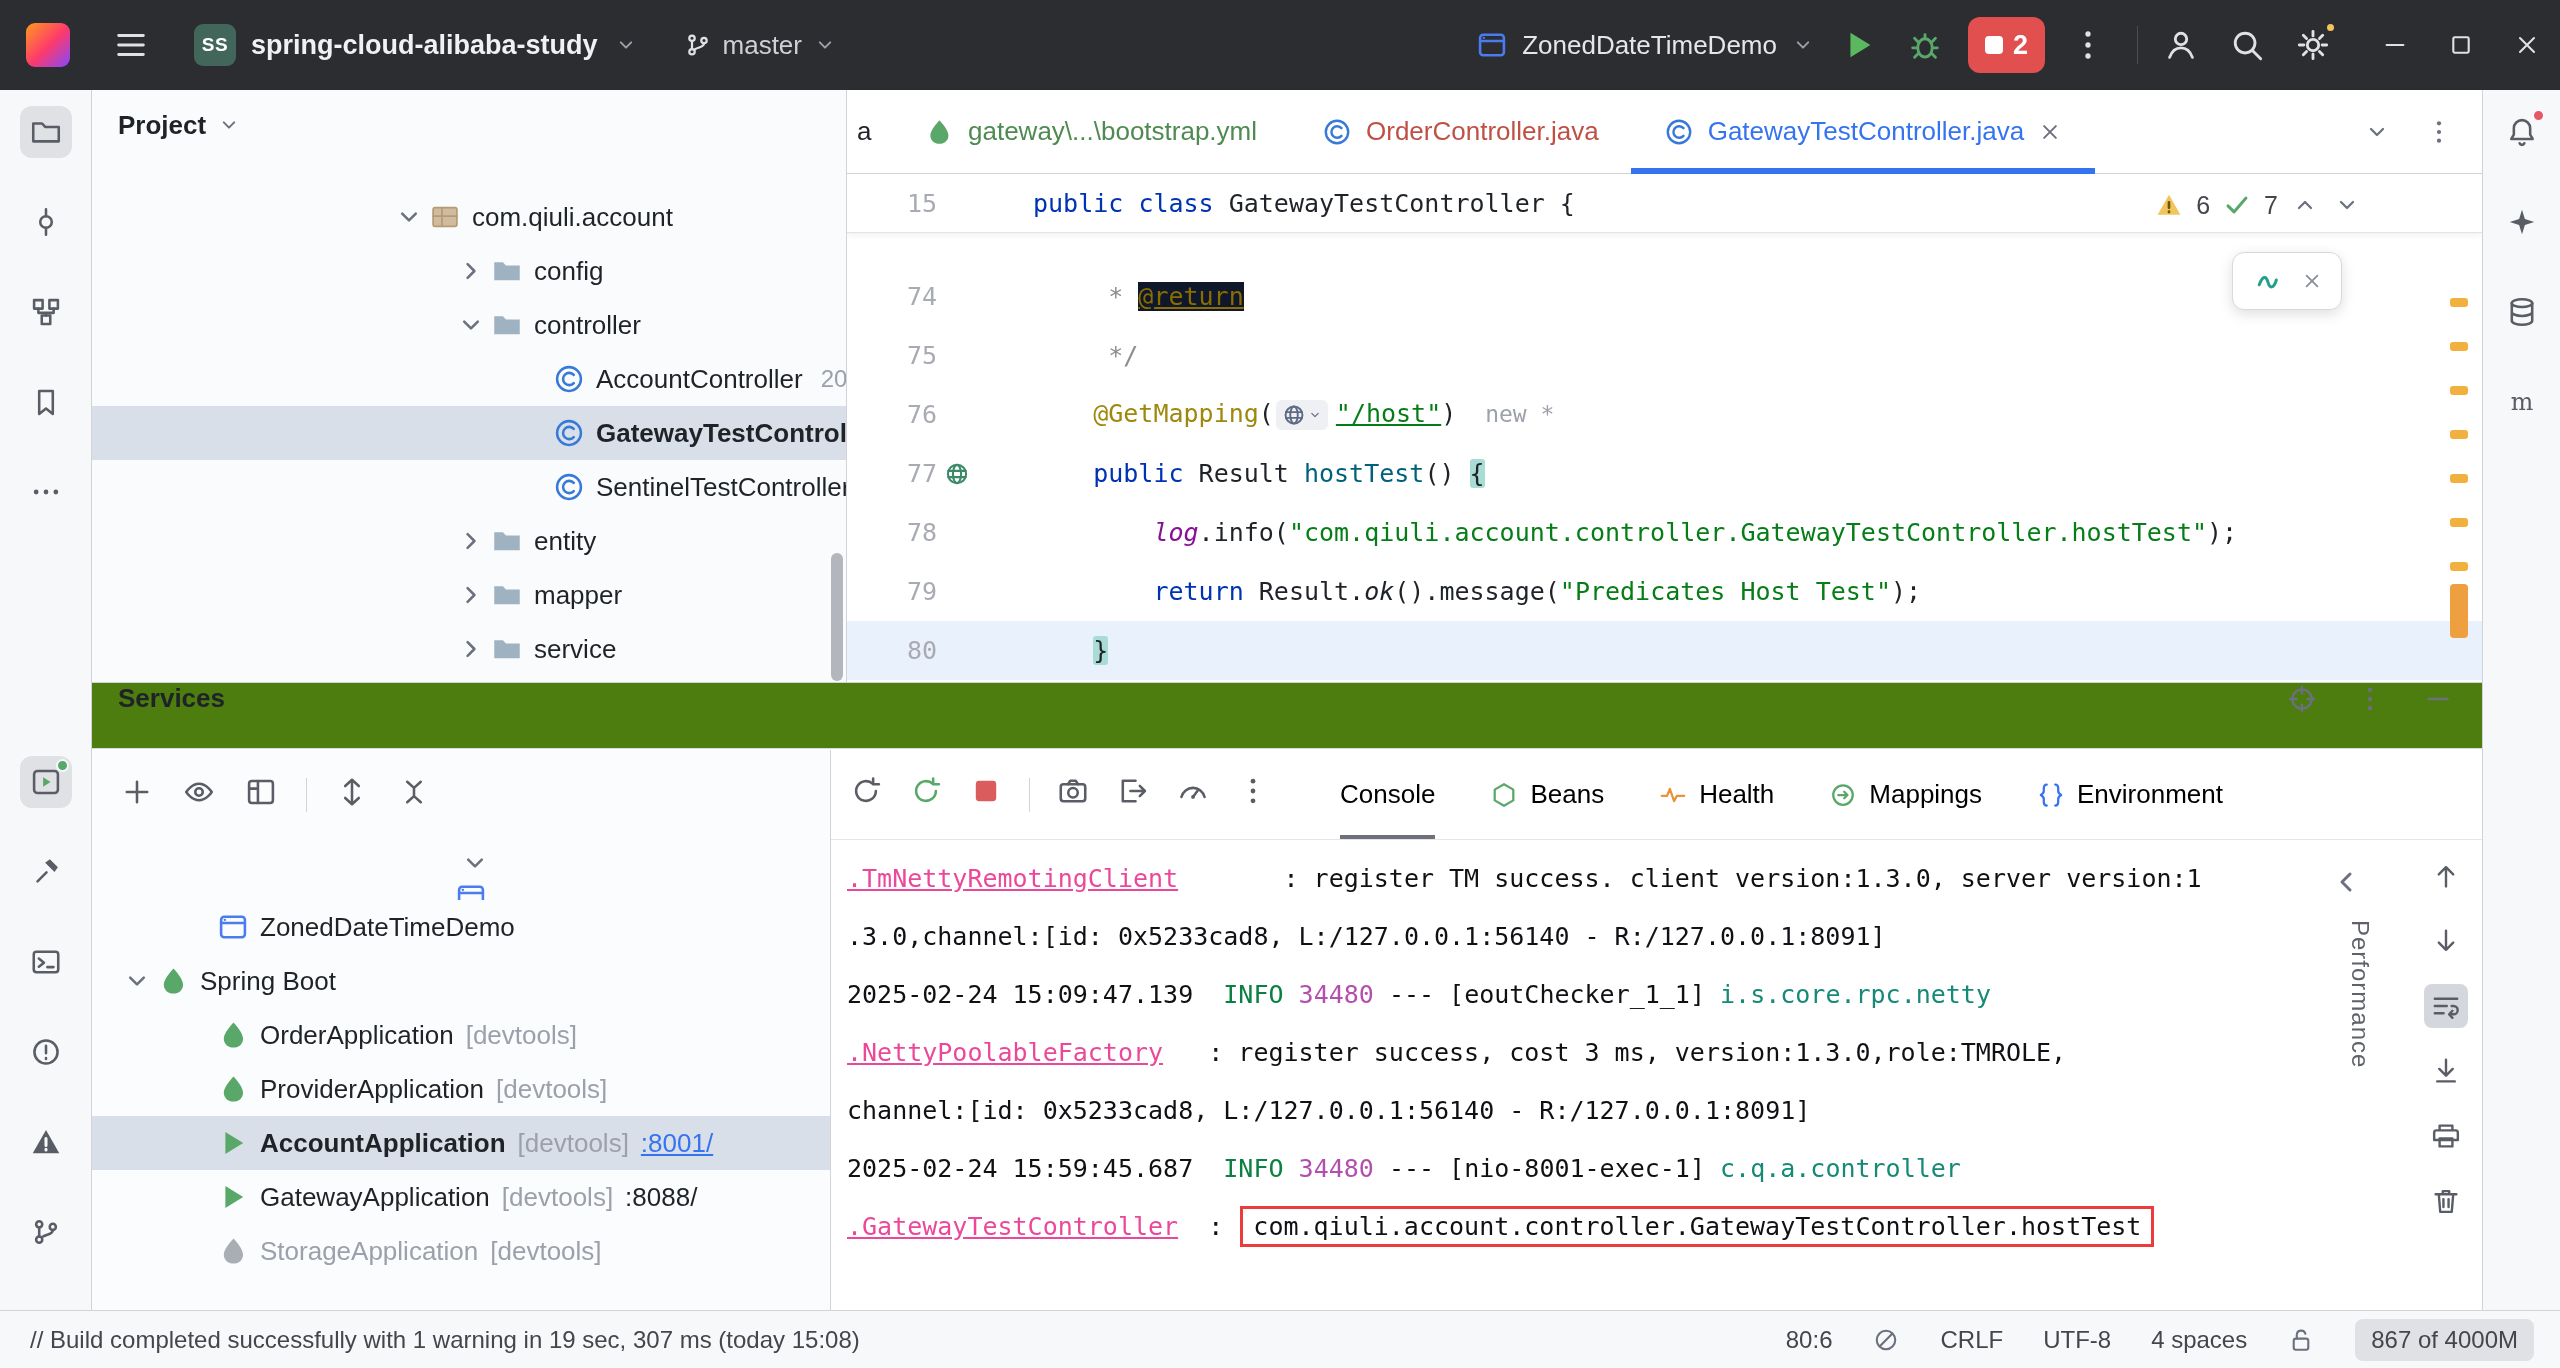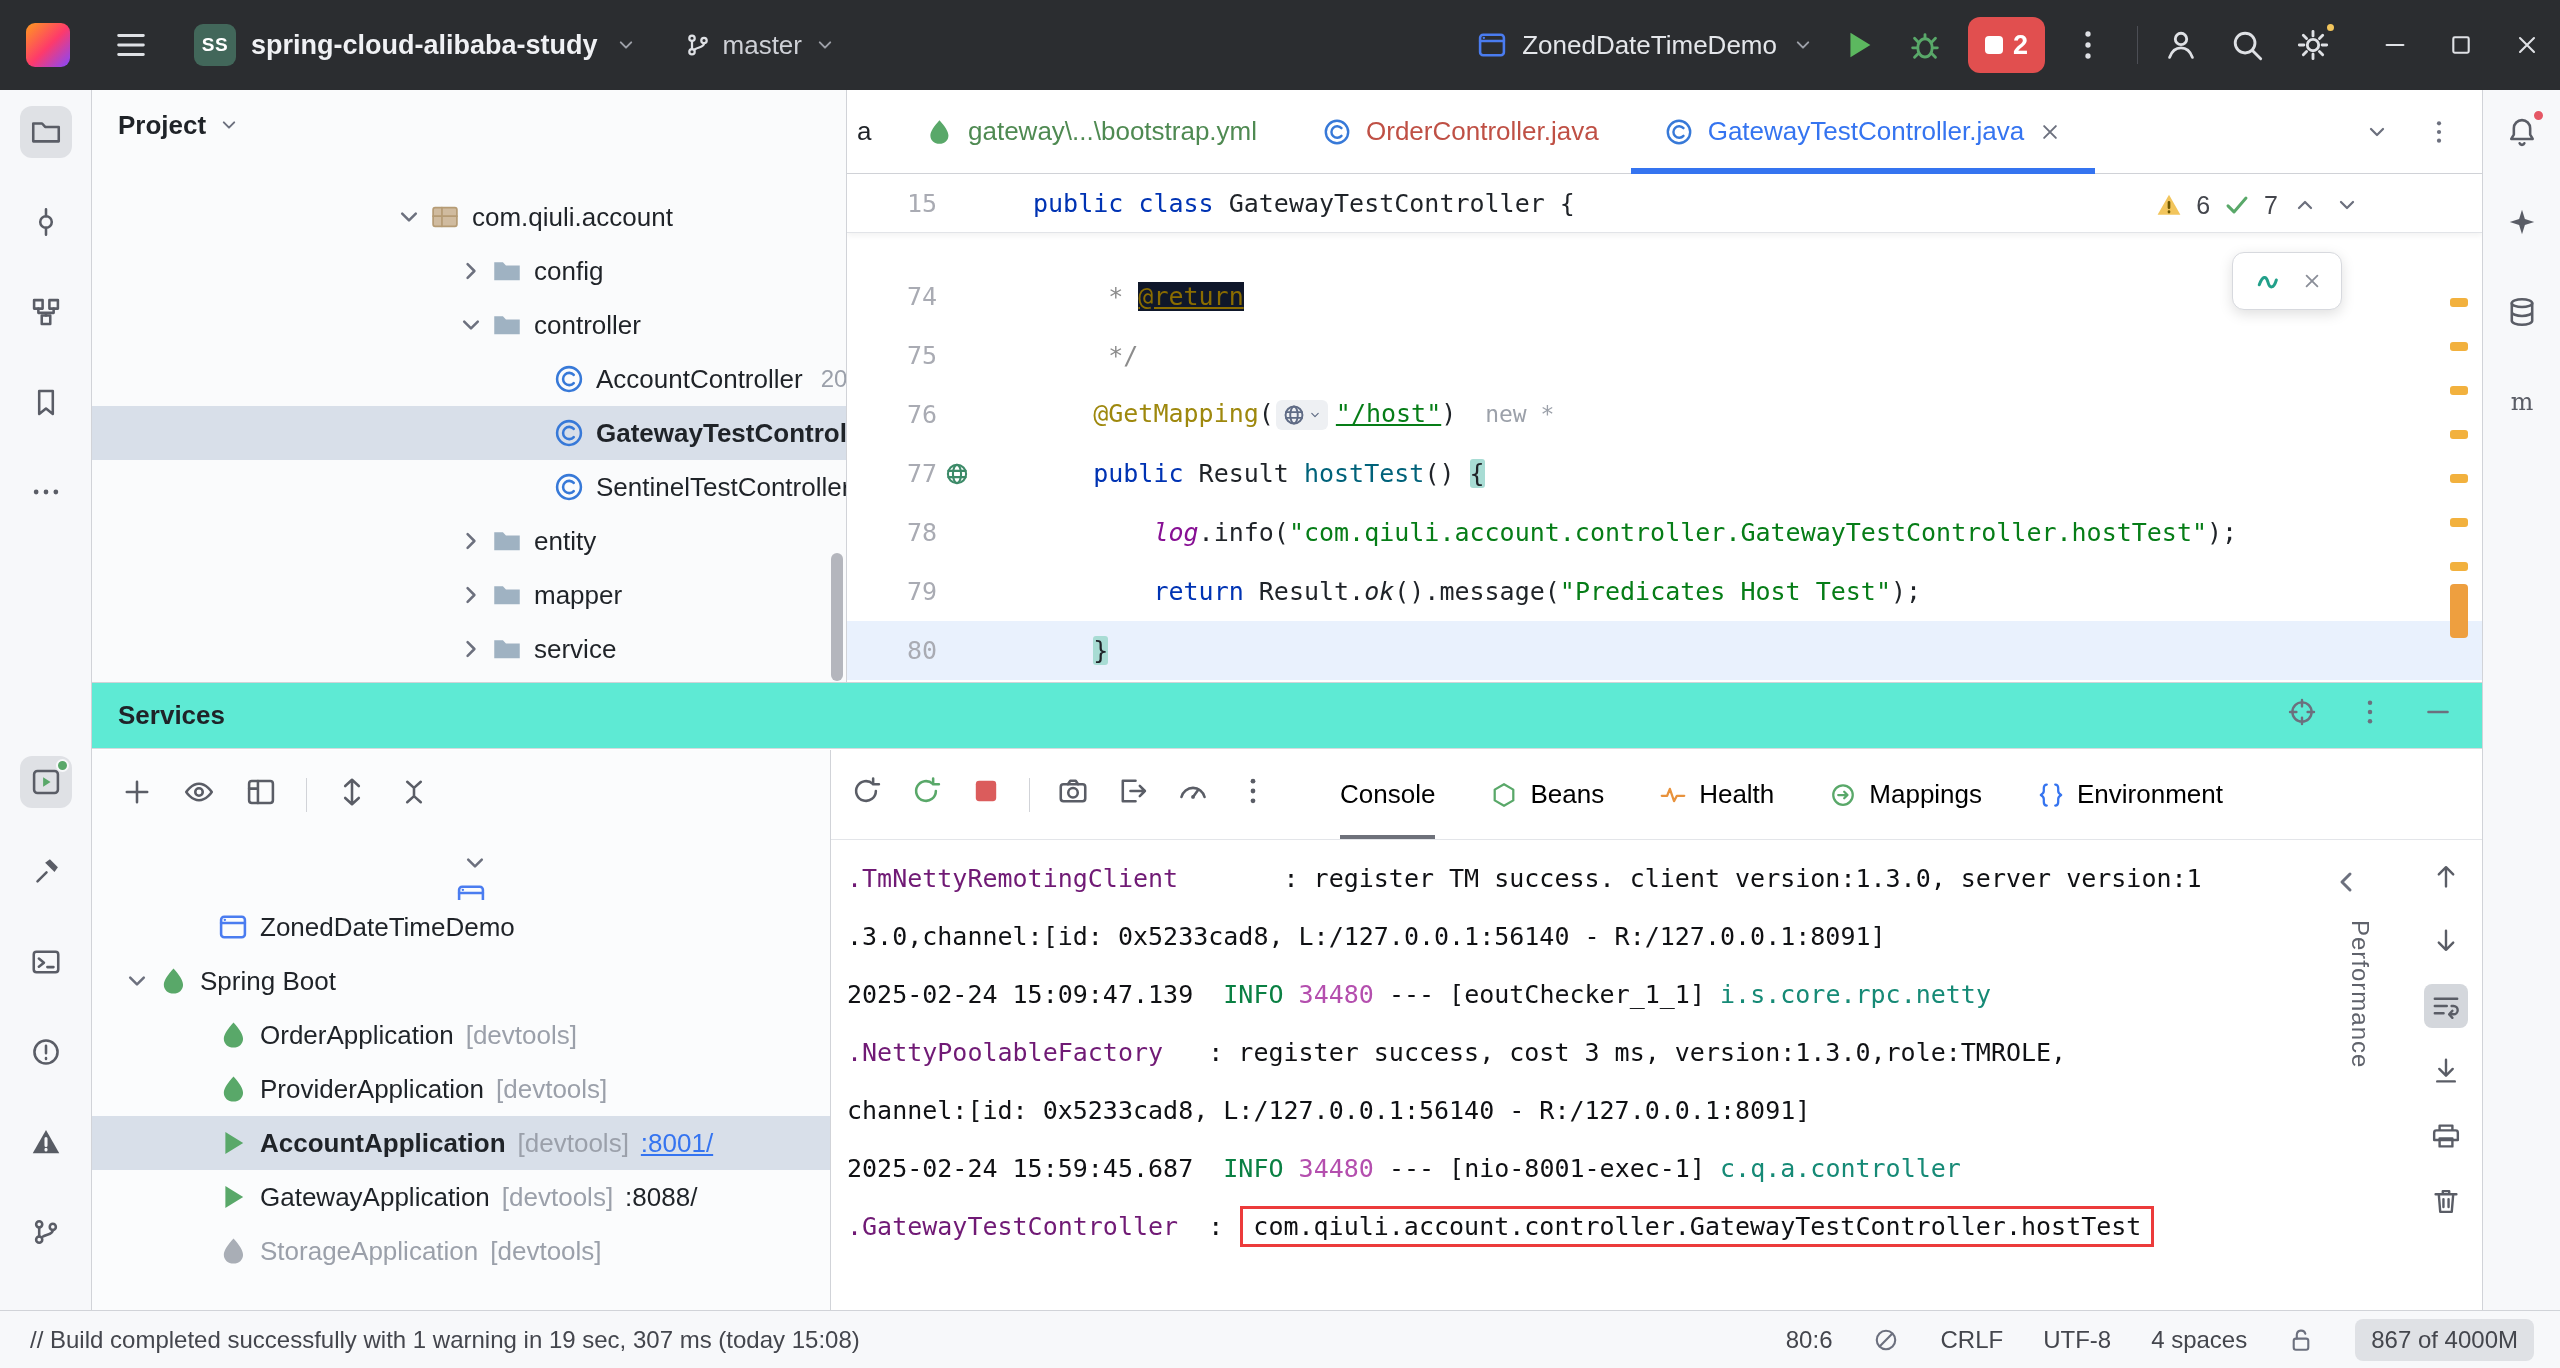--- a/index.html
+++ b/index.html
@@ -109,41 +109,41 @@
 .inspections [data-icon]{width:30px;height:30px}
 .inspections .ichev{color:#6c707e}
 .float-popup{position:absolute;top:162px;right:140px;width:110px;height:58px;background:#fff;border:1px solid #d7d9de;border-radius:12px;box-shadow:0 4px 14px rgba(0,0,0,.13);display:flex;align-items:center;justify-content:center;gap:12px}
 .float-popup .sq-ic{width:38px;height:30px}
 .float-popup .cl-ic{width:24px;height:24px;color:#8a8e98}
 .stripe-mark{position:absolute;right:14px;width:18px;height:9px;border-radius:3px;background:#f2b13e}
 .stripe-mark.big{height:54px;background:#ee9f3f;border-radius:4px}
 
 
 .services{position:absolute;left:92px;top:682px;width:2390px;height:628px;background:#fff;border-top:1px solid #d1d3d8;z-index:3}
-.sv-header{height:66px;display:flex;align-items:center;padding:0 28px 0 26px;border-bottom:1px solid #d8dade;background:#5eead4}
+.sv-header{height:66px;display:flex;align-items:flex-start;padding:0 28px 0 26px;border-bottom:1px solid #d8dade;background:#4d7c0f}
 .sv-title{font-size:26px;font-weight:700}
 .sv-header-icons{margin-left:auto;display:flex;align-items:center;gap:36px;color:#6c707e}
 .sv-header-icons [data-icon]{width:32px;height:32px}
 .sv-body{position:absolute;top:67px;left:0;right:0;bottom:0;display:flex}
 .sv-left{width:738px;flex:none;background:#fbfcfd;display:flex;flex-direction:column}
 .sv-toolbar{height:90px;display:flex;align-items:center;gap:28px;padding-left:28px;color:#5a5d66}
 .sv-toolbar [data-icon]{width:34px;height:34px}
 .vdiv{width:1px;height:34px;background:#d1d3d8}
 .sv-tree{padding-top:6px}
 
 .console{flex:1;border-left:1px solid #d1d3d8;position:relative;background:#fff}
 .con-toolbar{height:90px;display:flex;align-items:center;gap:26px;padding-left:18px;color:#5a5d66;border-bottom:1px solid #e3e5e9}
 .con-toolbar [data-icon]{width:34px;height:34px}
 .con-tabs{display:flex;align-items:center;gap:54px;margin-left:44px;height:100%;font-size:26px;color:#000000}
 .con-tab{display:flex;align-items:center;gap:11px;height:100%;position:relative}
 .con-tab.active::after{content:"";position:absolute;bottom:0;left:0;right:0;height:4px;background:#6e717a}
 .con-tab [data-icon]{width:30px;height:30px}
 .con-out{position:absolute;top:91px;left:0;right:0;bottom:0;font-family:"DejaVu Sans Mono",monospace;font-size:25px;color:#101114;padding:8px 0 0 16px;overflow:hidden}
 .cline{height:58px;display:flex;align-items:center;white-space:pre}
-.ck-lgr{color:#701a75;}
+.ck-lgr{color:#ec4899;text-decoration:underline}
 .ck-lgr2{color:#168a76}
 .ck-inf{color:#0a8043}
 .ck-pid{color:#b44fae}
 .ck-red{border:3px solid #ec3b3b;padding:3px 10px;margin-left:2px}
 .con-back{position:absolute;top:112px;right:116px;width:40px;height:40px;display:flex;align-items:center;justify-content:center;color:#6c707e}
 .perf-tab{position:absolute;top:170px;right:108px;writing-mode:vertical-rl;font-size:24px;color:#5f626b;letter-spacing:1px}
 .con-side{position:absolute;top:104px;right:14px;display:flex;flex-direction:column;align-items:center;gap:21px;color:#5a5d66}
 .csi{width:44px;height:44px;border-radius:8px;display:flex;align-items:center;justify-content:center}
 .csi.selected{background:#d4d7dc}
 .csi [data-icon]{width:32px;height:32px}

